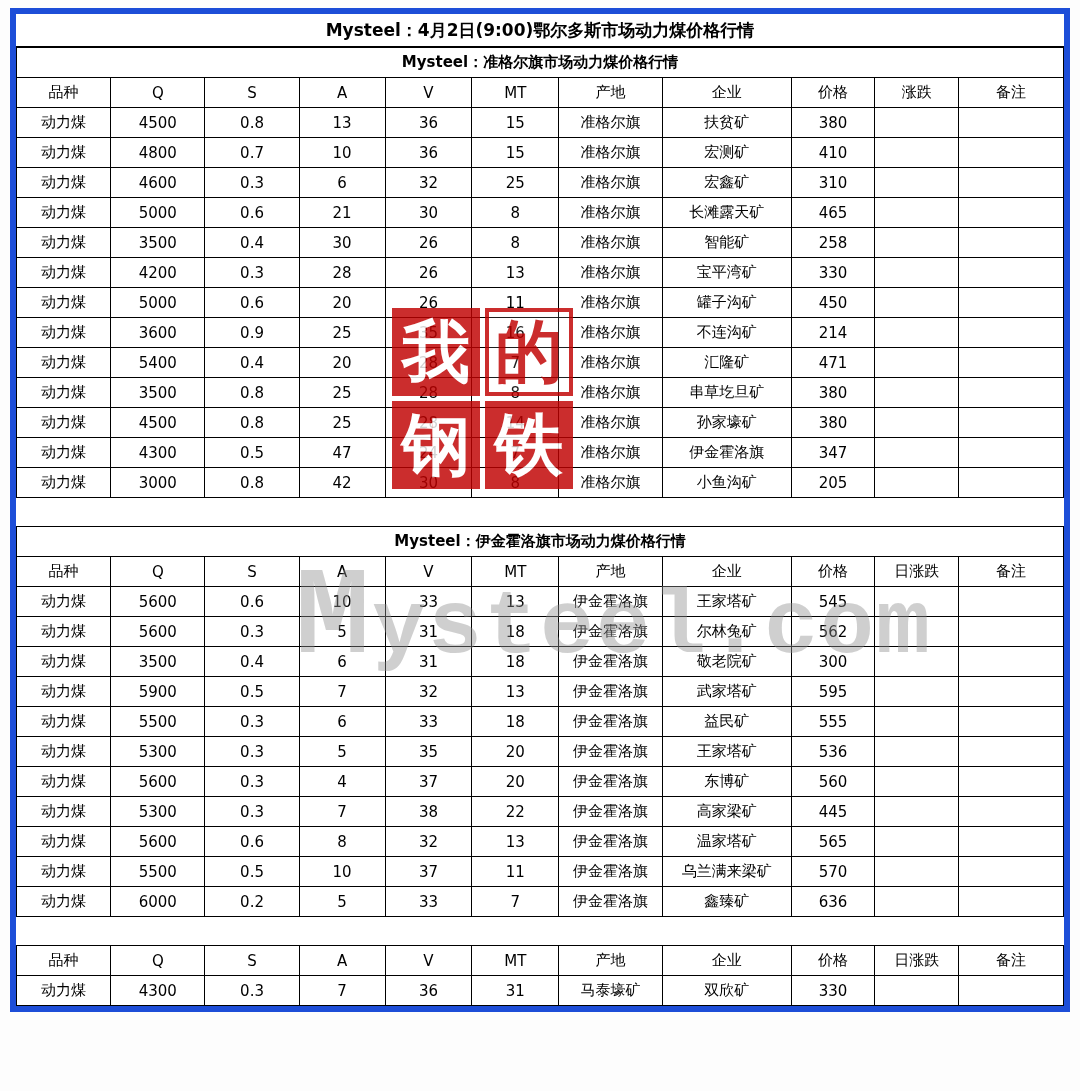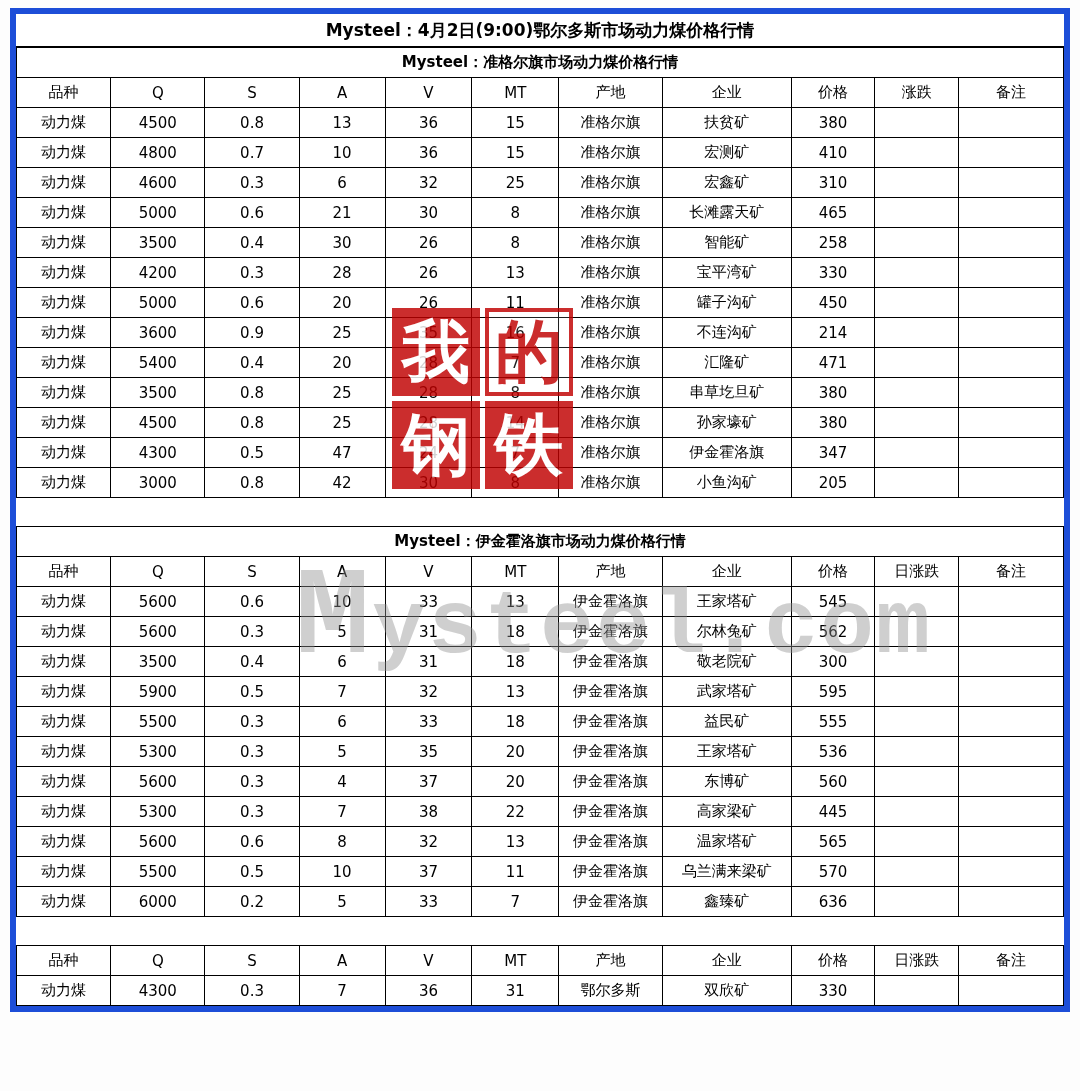--- a/index.html
+++ b/index.html
@@ -519,21 +519,21 @@
               <td class="header-cell">日涨跌</td>
               <td class="header-cell">备注</td>
             </tr>
             <tr>
               <td class="data-cell">动力煤</td>
               <td class="data-cell">4300</td>
               <td class="data-cell">0.3</td>
               <td class="data-cell">7</td>
               <td class="data-cell">36</td>
               <td class="data-cell">31</td>
-              <td class="data-cell">鄂尔多斯</td>
+              <td class="data-cell">马泰壕矿</td>
               <td class="data-cell">双欣矿</td>
               <td class="data-cell">330</td>
               <td class="data-cell"></td>
               <td class="data-cell"></td>
             </tr>
           </tbody>
         </table>
       </div>
   </div>
 

